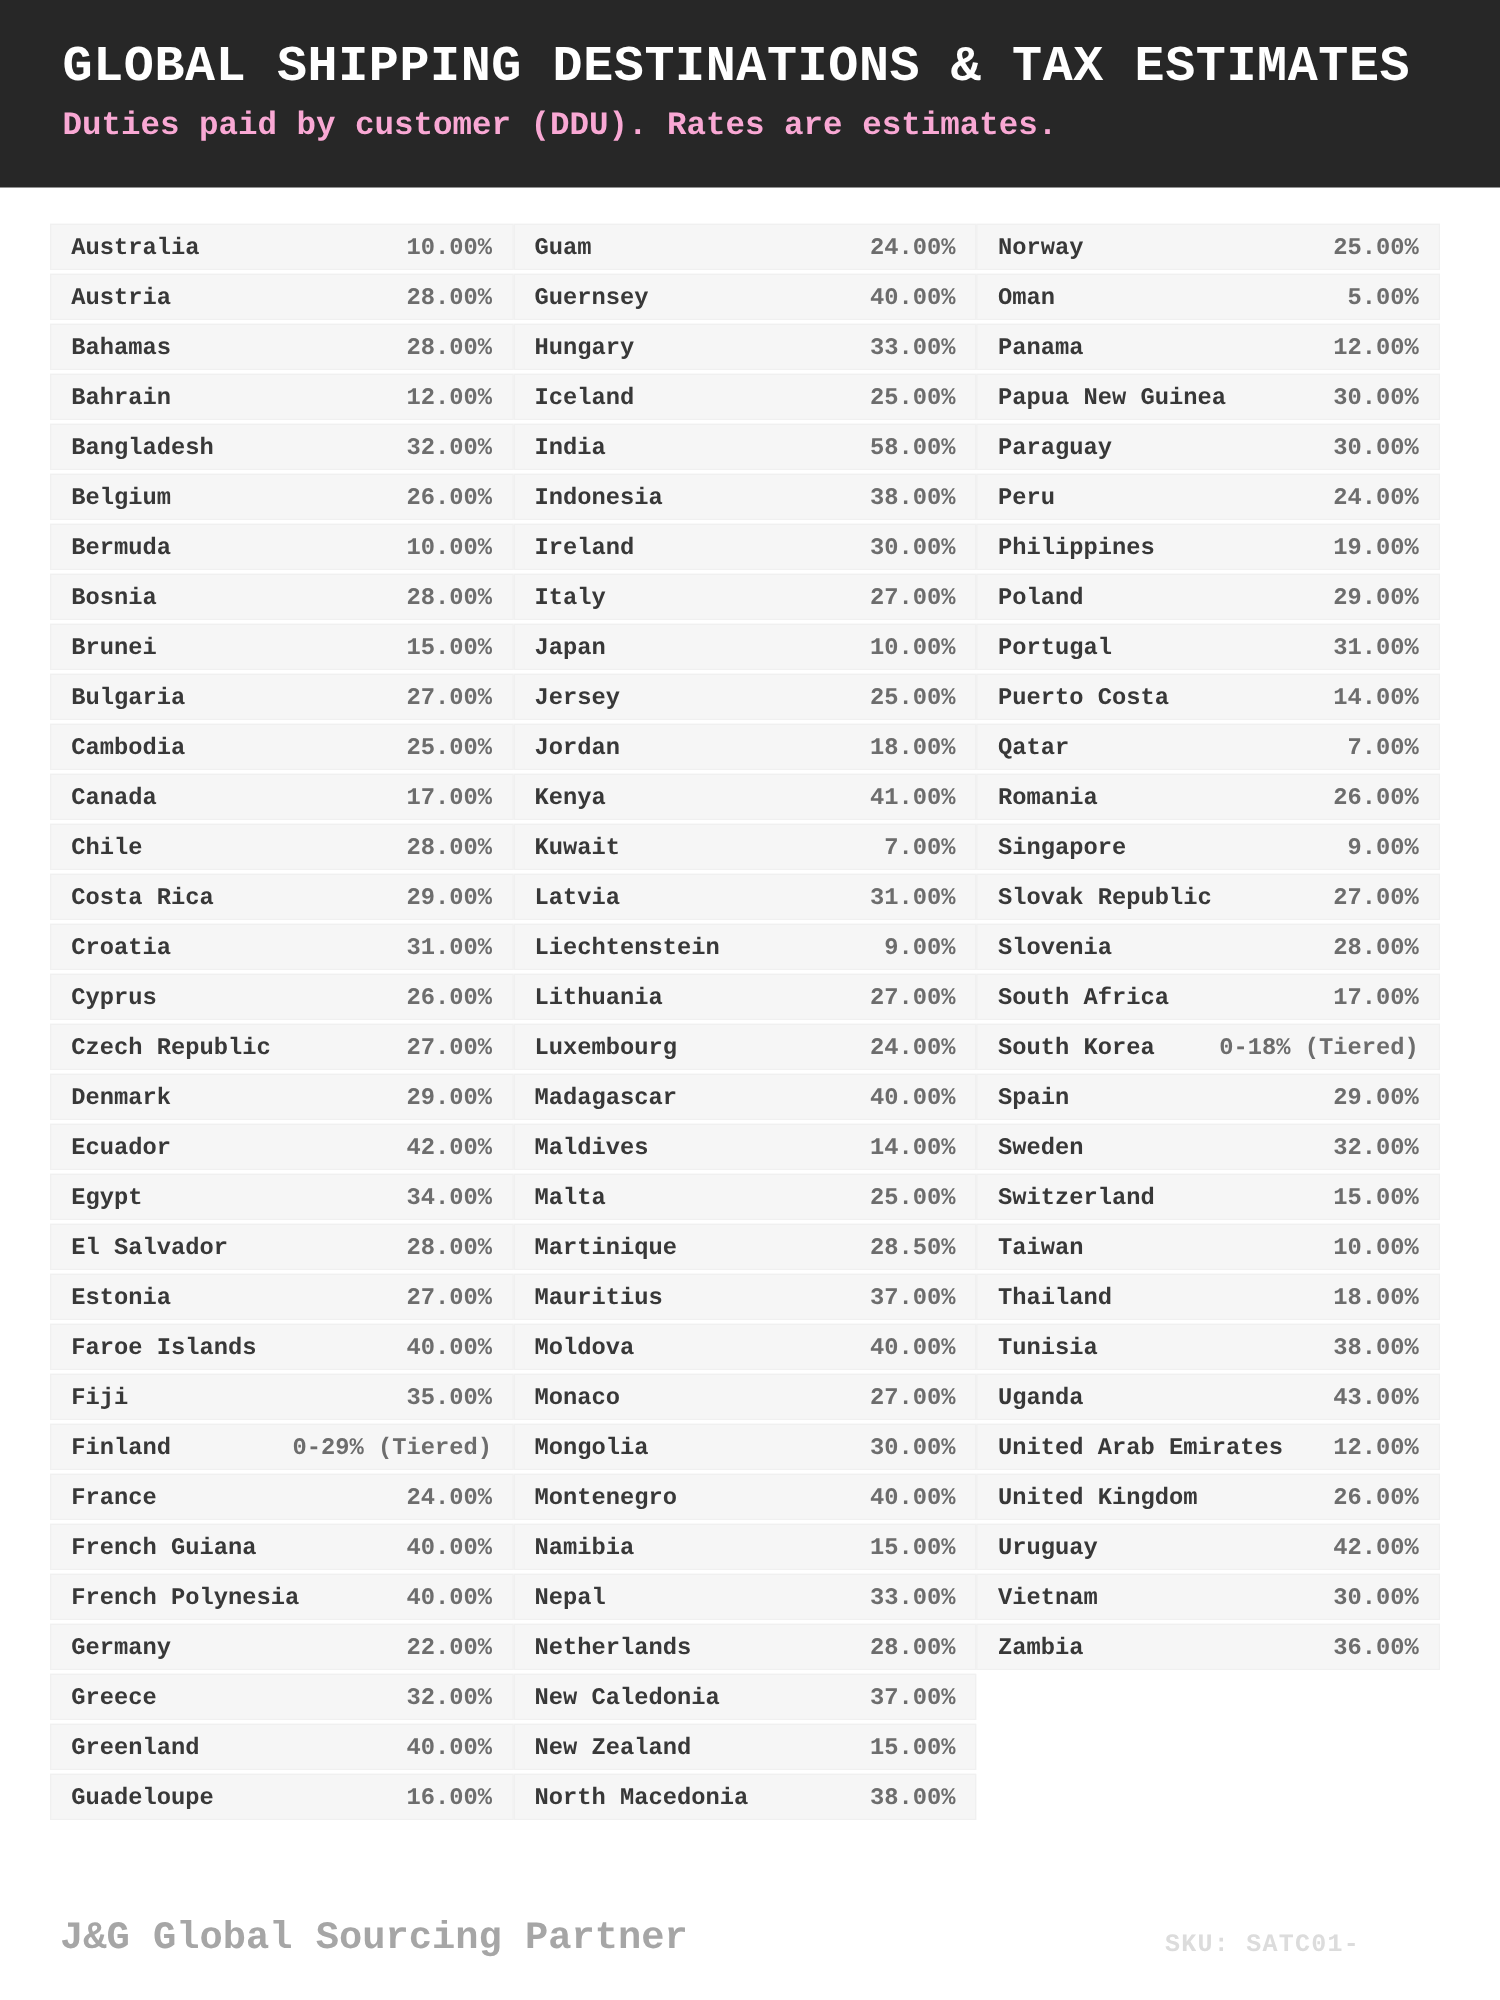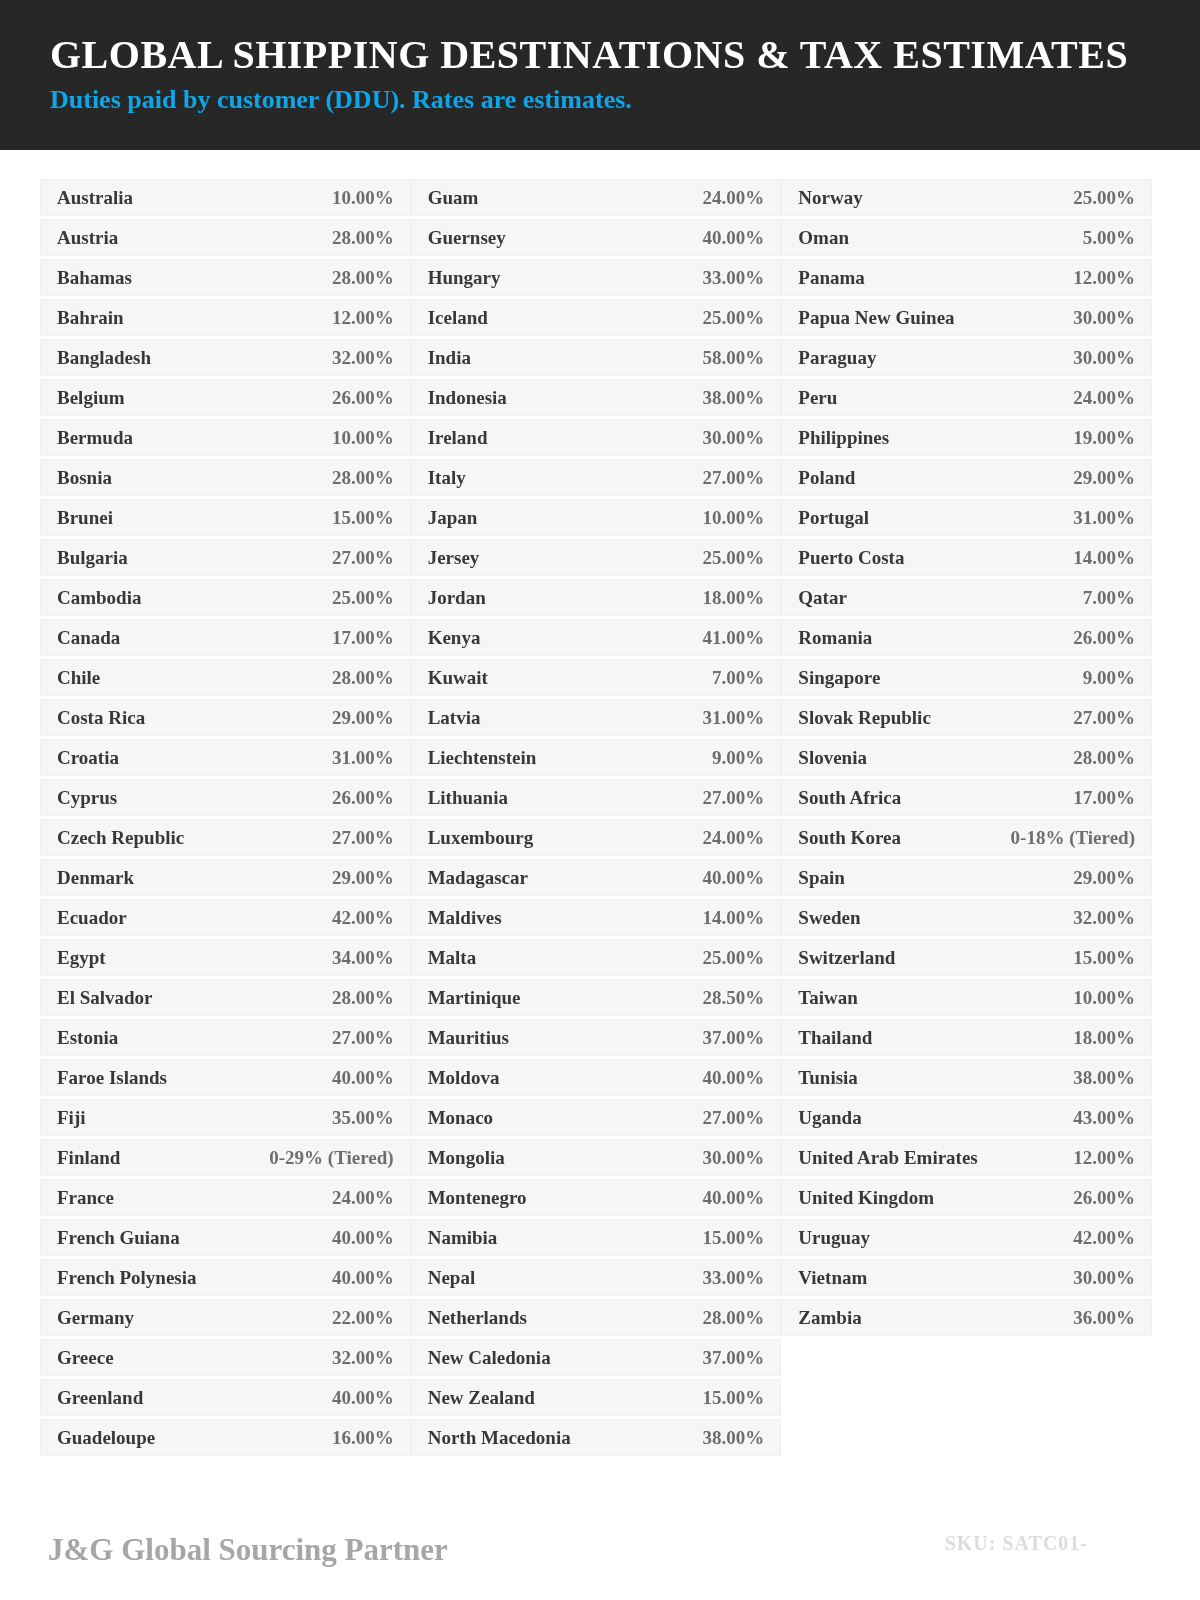--- a/index.html
+++ b/index.html
@@ -1,45 +1,45 @@
 <!DOCTYPE html>
 <html><head>
 <meta charset="utf-8">
 <style>
   * { margin:0; padding:0; box-sizing:border-box; }
   html,body { background:#ffffff; }
   .page {
     width:1200px; height:1600px; background:#ffffff;
-    font-family:Liberation Serif, serif;
+    font-family:Liberation Mono, monospace;
     position:relative; overflow:hidden;
   }
   .hdr {
     background:#272727; height:150px; padding:32px 50px 0 50px;
   }
   .hdr h1 {
     color:#ffffff; font-size:40px; font-weight:800; letter-spacing:0.5px;
     line-height:1.15; white-space:nowrap;
   }
   .hdr p {
-    color:#0ea5e9; font-size:26px; font-weight:700; margin-top:7px;
+    color:#f9a8d4; font-size:26px; font-weight:700; margin-top:7px;
   }
   .grid {
     display:grid; grid-template-columns:repeat(3,1fr); 
     padding:29px 48px 0 40px; align-items:start;
   }
   .row {
     display:flex; justify-content:space-between; align-items:center;
     height:37px; margin-bottom:3px; background:#f6f6f6;
     border:1px solid #f0f0f0; padding:0 16px;
   }
   .country { color:#383838; font-weight:700; font-size:19px; white-space:nowrap; }
   .rate { color:#6d6d6d; font-weight:700; font-size:19px; white-space:nowrap; text-align:right; }
   .ftr {
     position:absolute; left:0; right:0; bottom:32px;
-    display:flex; justify-content:space-between; align-items:flex-start;
+    display:flex; justify-content:space-between; align-items:flex-end;
     padding:0 112px 0 48px;
   }
   .brand { color:#a6a6a6; font-size:31px; font-weight:700; }
   .sku { color:#dcdcdc; font-size:20px; font-weight:700; letter-spacing:1px; }
 </style>
 </head>
 <body>
 
 <div class="page">
   <header class="hdr">

